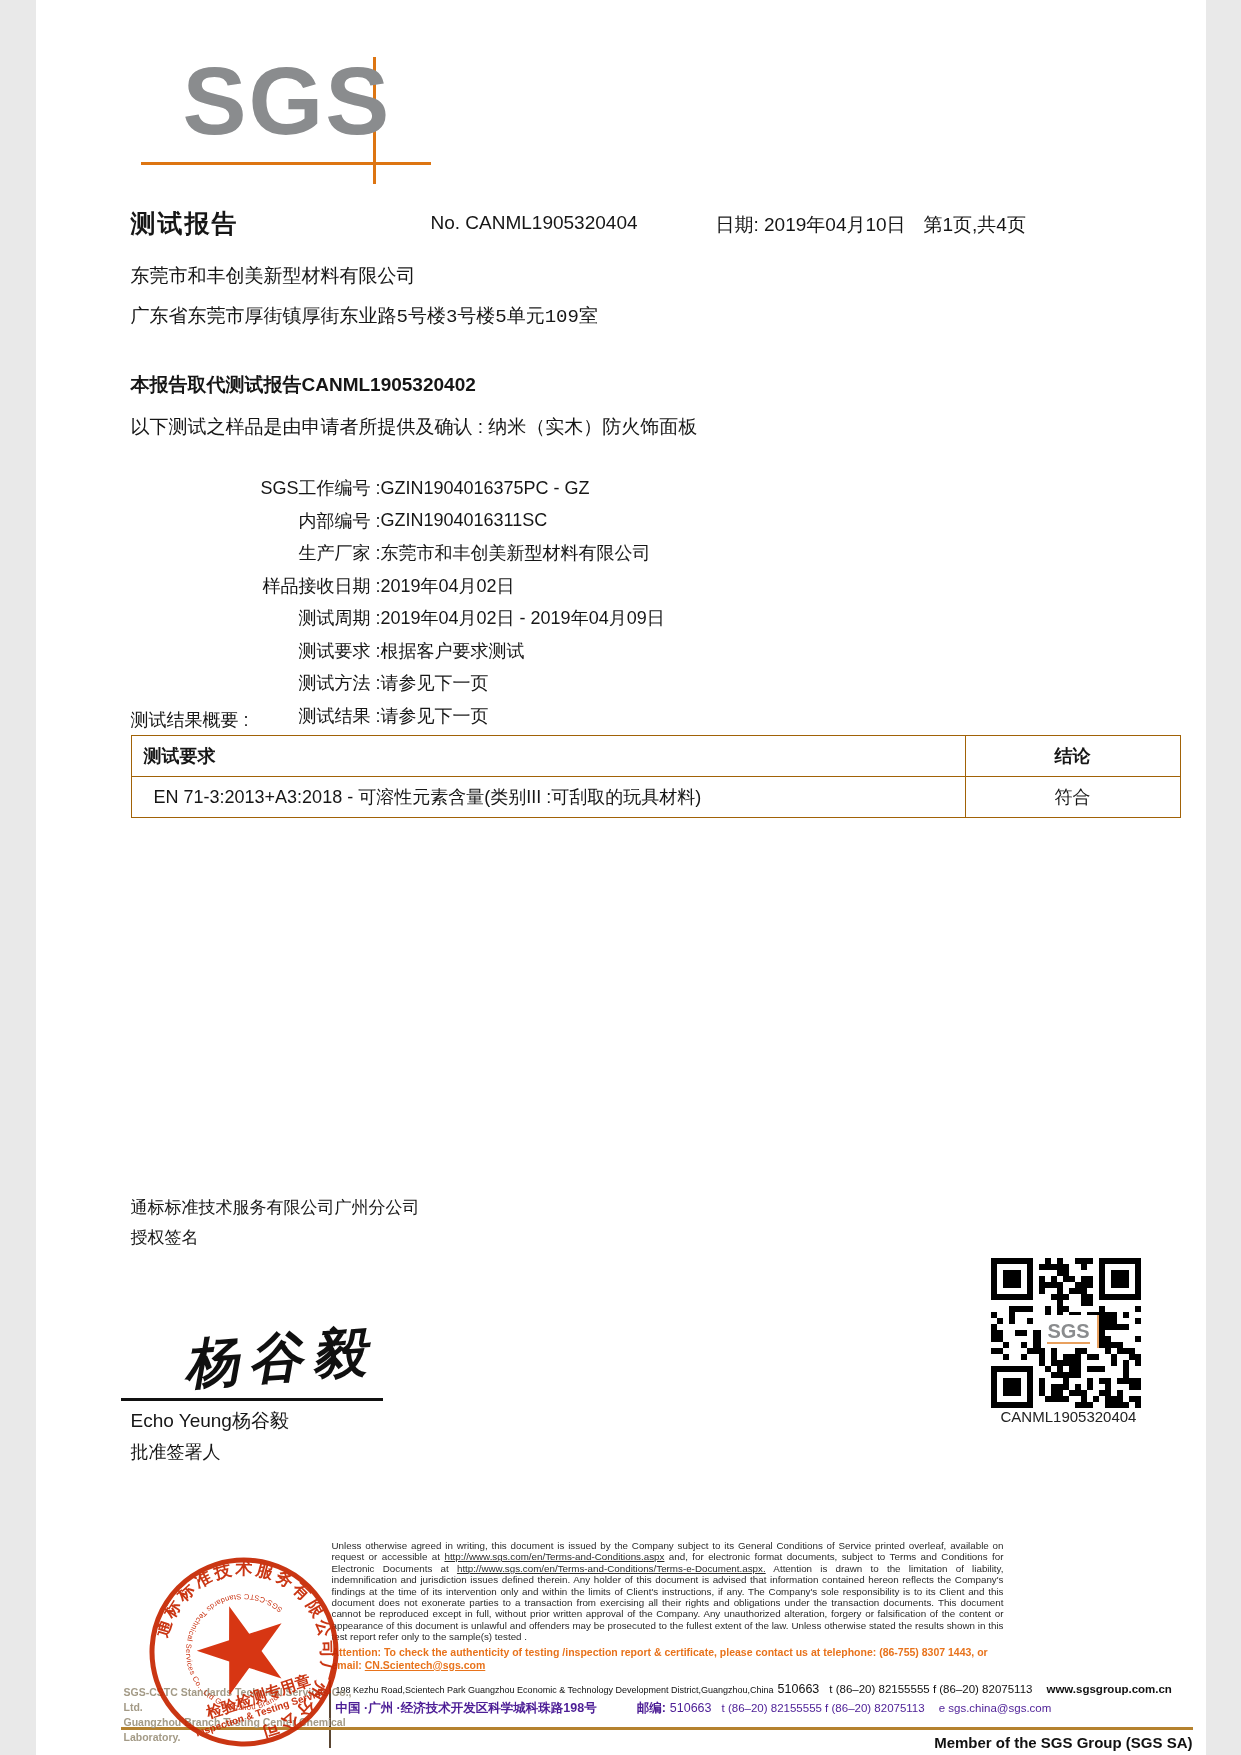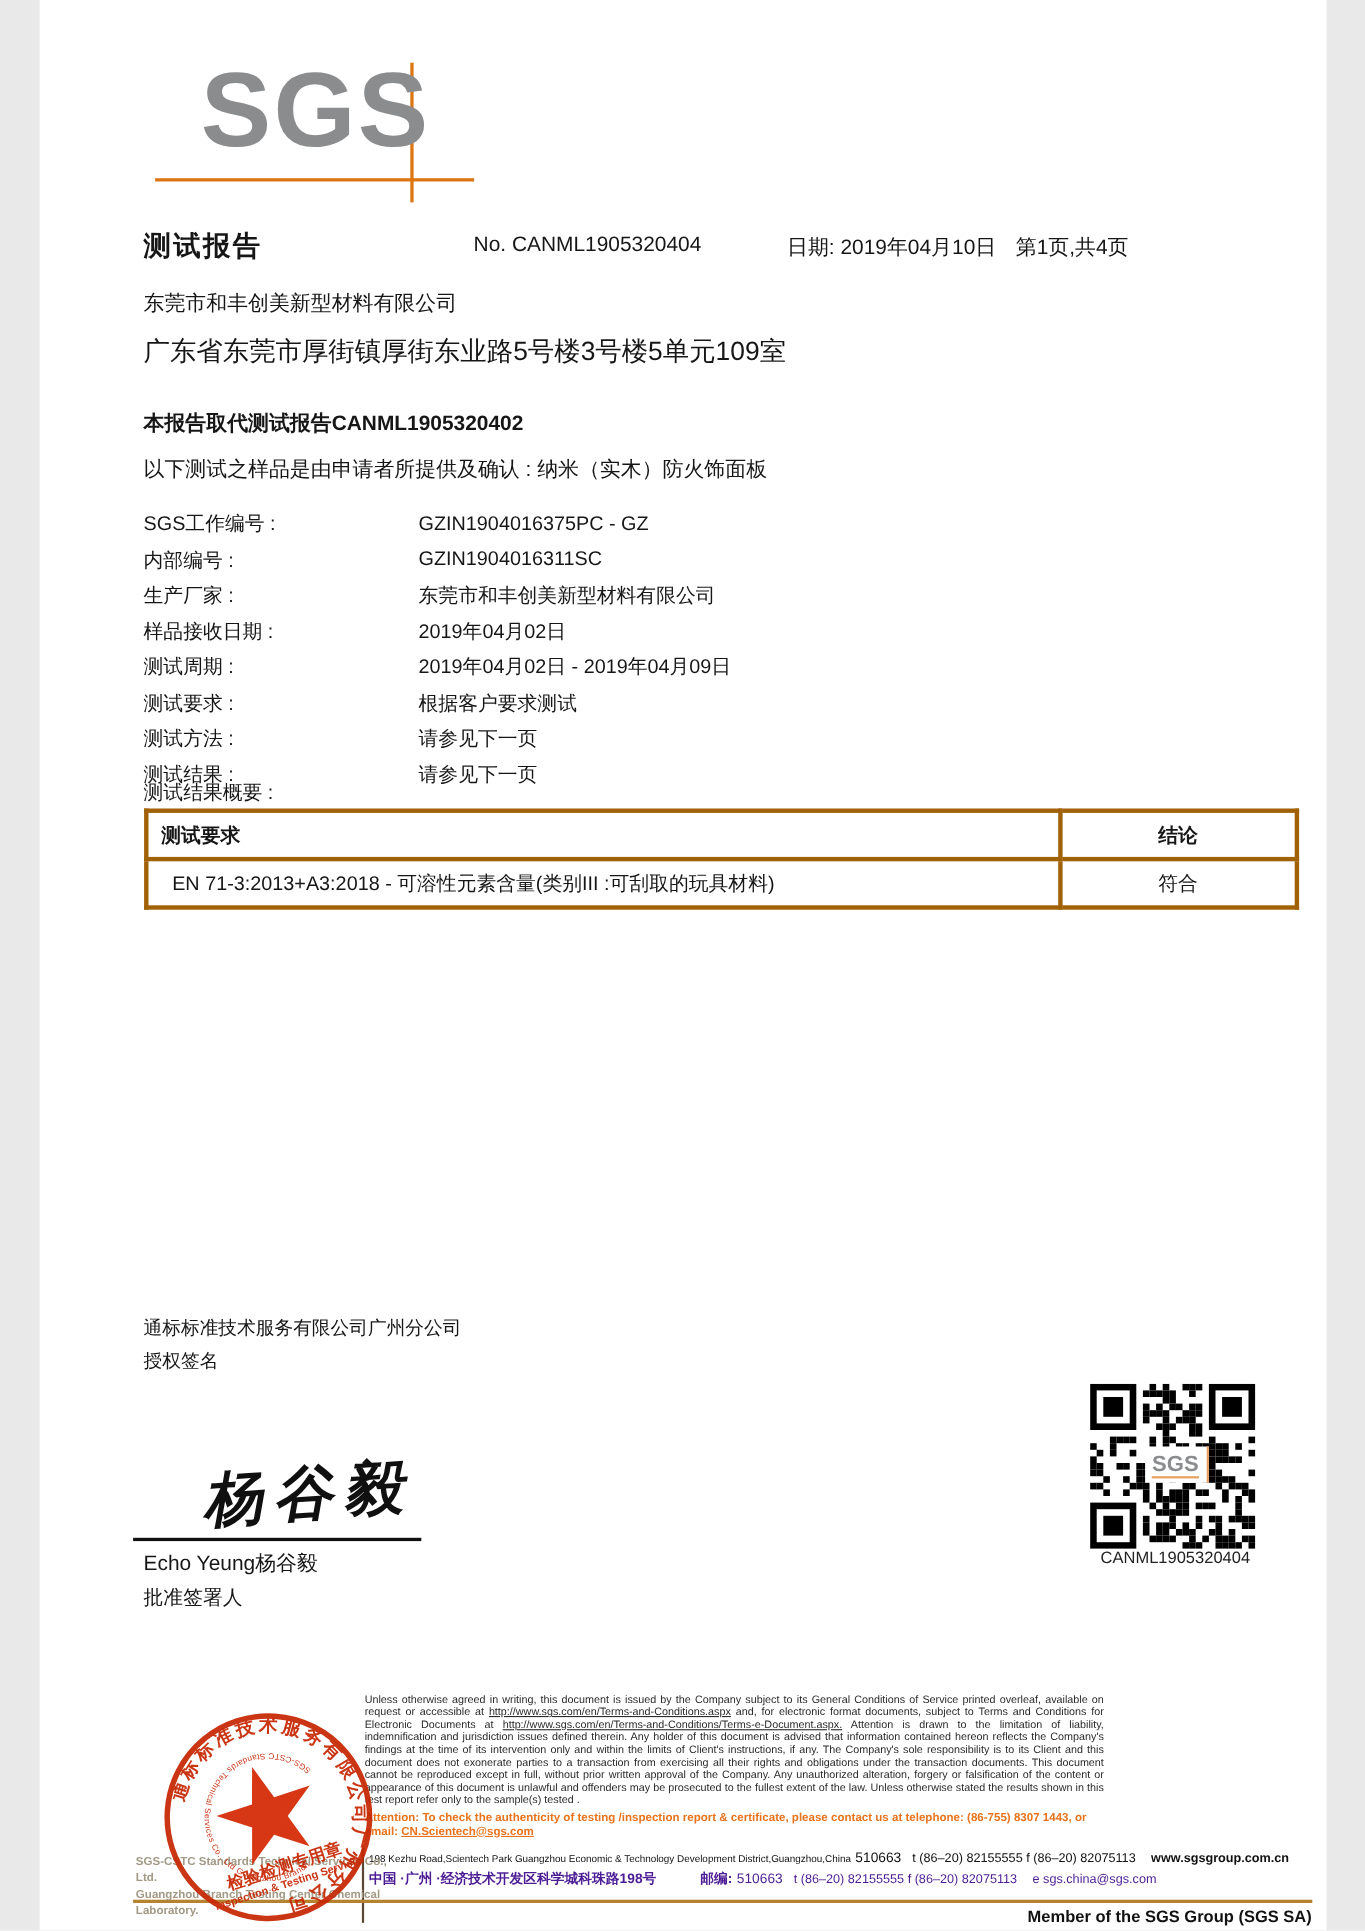--- a/index.html
+++ b/index.html
@@ -20,39 +20,39 @@
   .logo-vline { position:absolute; left:252px; top:12px; width:3px; height:127px; background:#dd7512; }
 
   
   .title { position:absolute; left:95px; top:207px; font-size:25px; font-weight:bold; letter-spacing:2px; }
   .report-no { position:absolute; left:395px; top:212px; font-size:19px; }
   .hdr-date { position:absolute; left:680px; top:212px; font-size:19px; }
   .hdr-page { position:absolute; left:888px; top:212px; font-size:19px; }
 
   
   .applicant-name { position:absolute; left:95px; top:263px; font-size:19px; }
-  .applicant-addr { position:absolute; left:95px; top:303px; font-size:24px; }
+  .applicant-addr { position:absolute; left:95px; top:303px; font-size:19px;font-family:Liberation Mono, monospace; }
 
   
   .replace-note { position:absolute; left:95px; top:372px; font-size:19px; font-weight:bold; }
   .sample-note  { position:absolute; left:95px; top:414px; font-size:19px; }
 
   
-  .fields { position:absolute; left:95px; top:460px; width:900px; }
+  .fields { position:absolute; left:95px; top:472px; width:900px;text-align:right; }
   .frow { display:flex; height:32.5px; align-items:center; font-size:18px; }
   .frow .flabel { width:250px; flex:0 0 250px; }
   .frow .fvalue { padding-left:0px; }
 
   
   .summary-heading { position:absolute; left:95px; top:708px; font-size:18px; }
   .summary-table {
     position:absolute; left:95px; top:735px; width:1050px;
     border-collapse:collapse; font-size:18px;
   }
-  .summary-table th, .summary-table td { border:4px solid #a16207; padding:8px 12px; }
+  .summary-table th, .summary-table td { border:1px solid #a16207; padding:8px 12px; }
   .summary-table th { font-weight:bold; text-align:left; height:38px; }
   .summary-table th.concl, .summary-table td.concl { text-align:center; width:215px; }
   .summary-table td { height:35px; }
   .summary-table td.req { padding-left:22px; }
 
   
   .sig-company { position:absolute; left:95px; top:1196px; font-size:17px; }
   .sig-label   { position:absolute; left:95px; top:1226px; font-size:17px; }
   .sig-hand {
     position:absolute; left:148px; top:1322px; font-size:54px; font-weight:bold;

